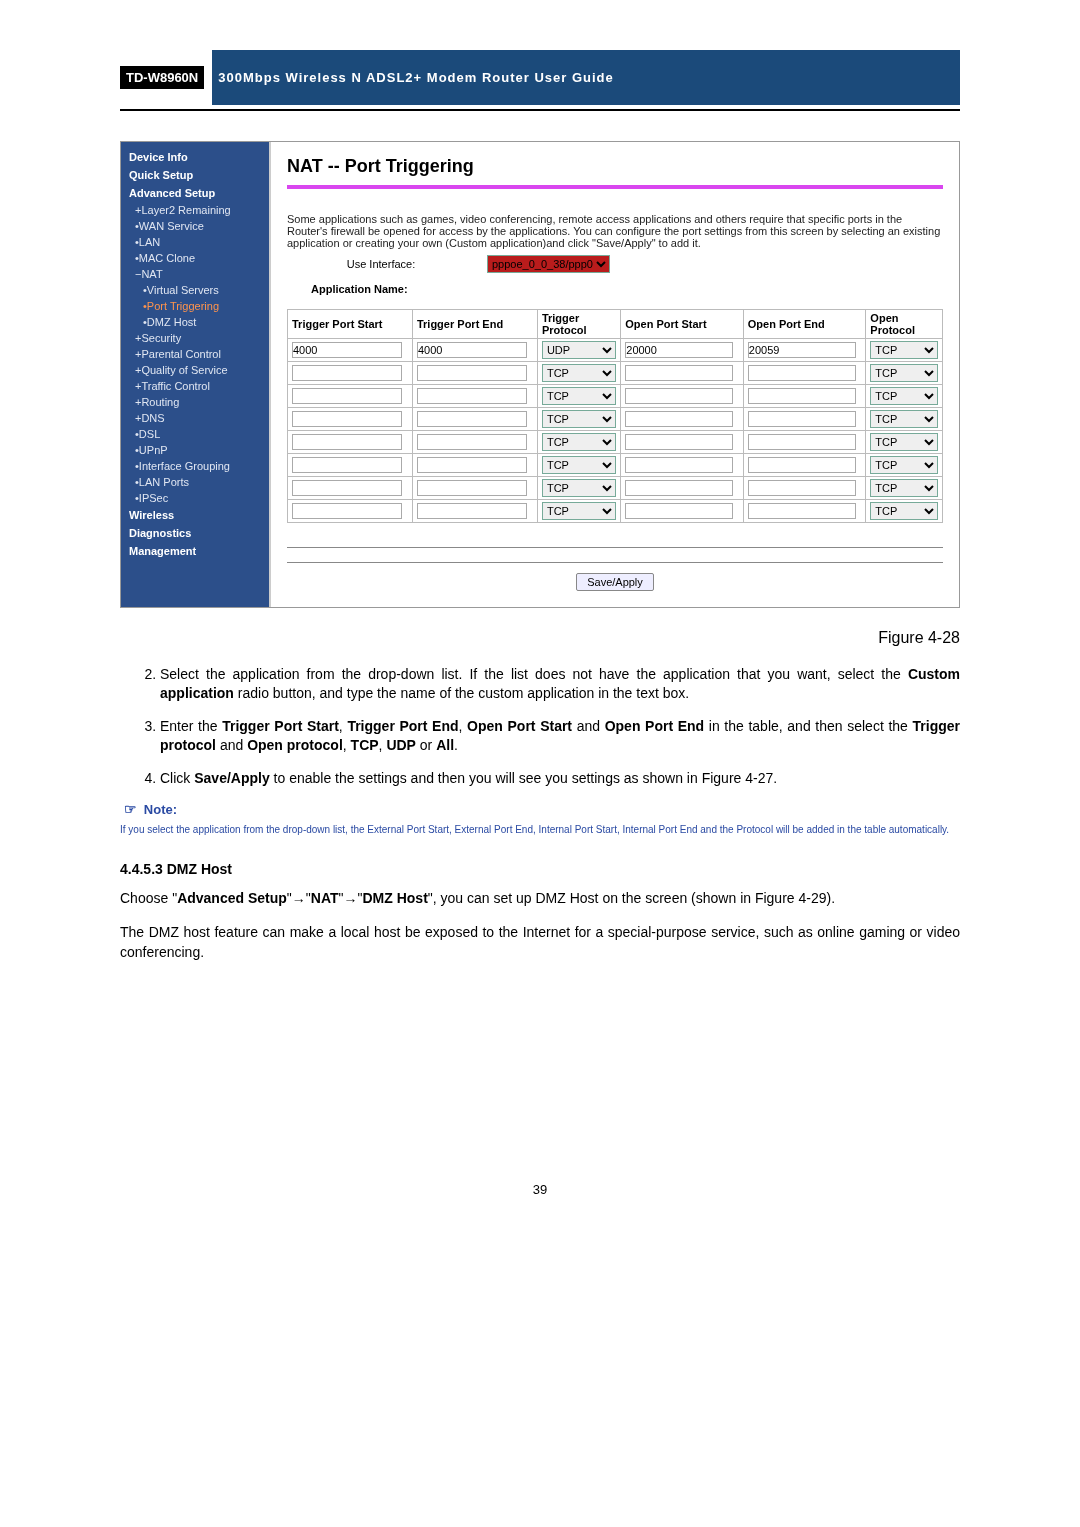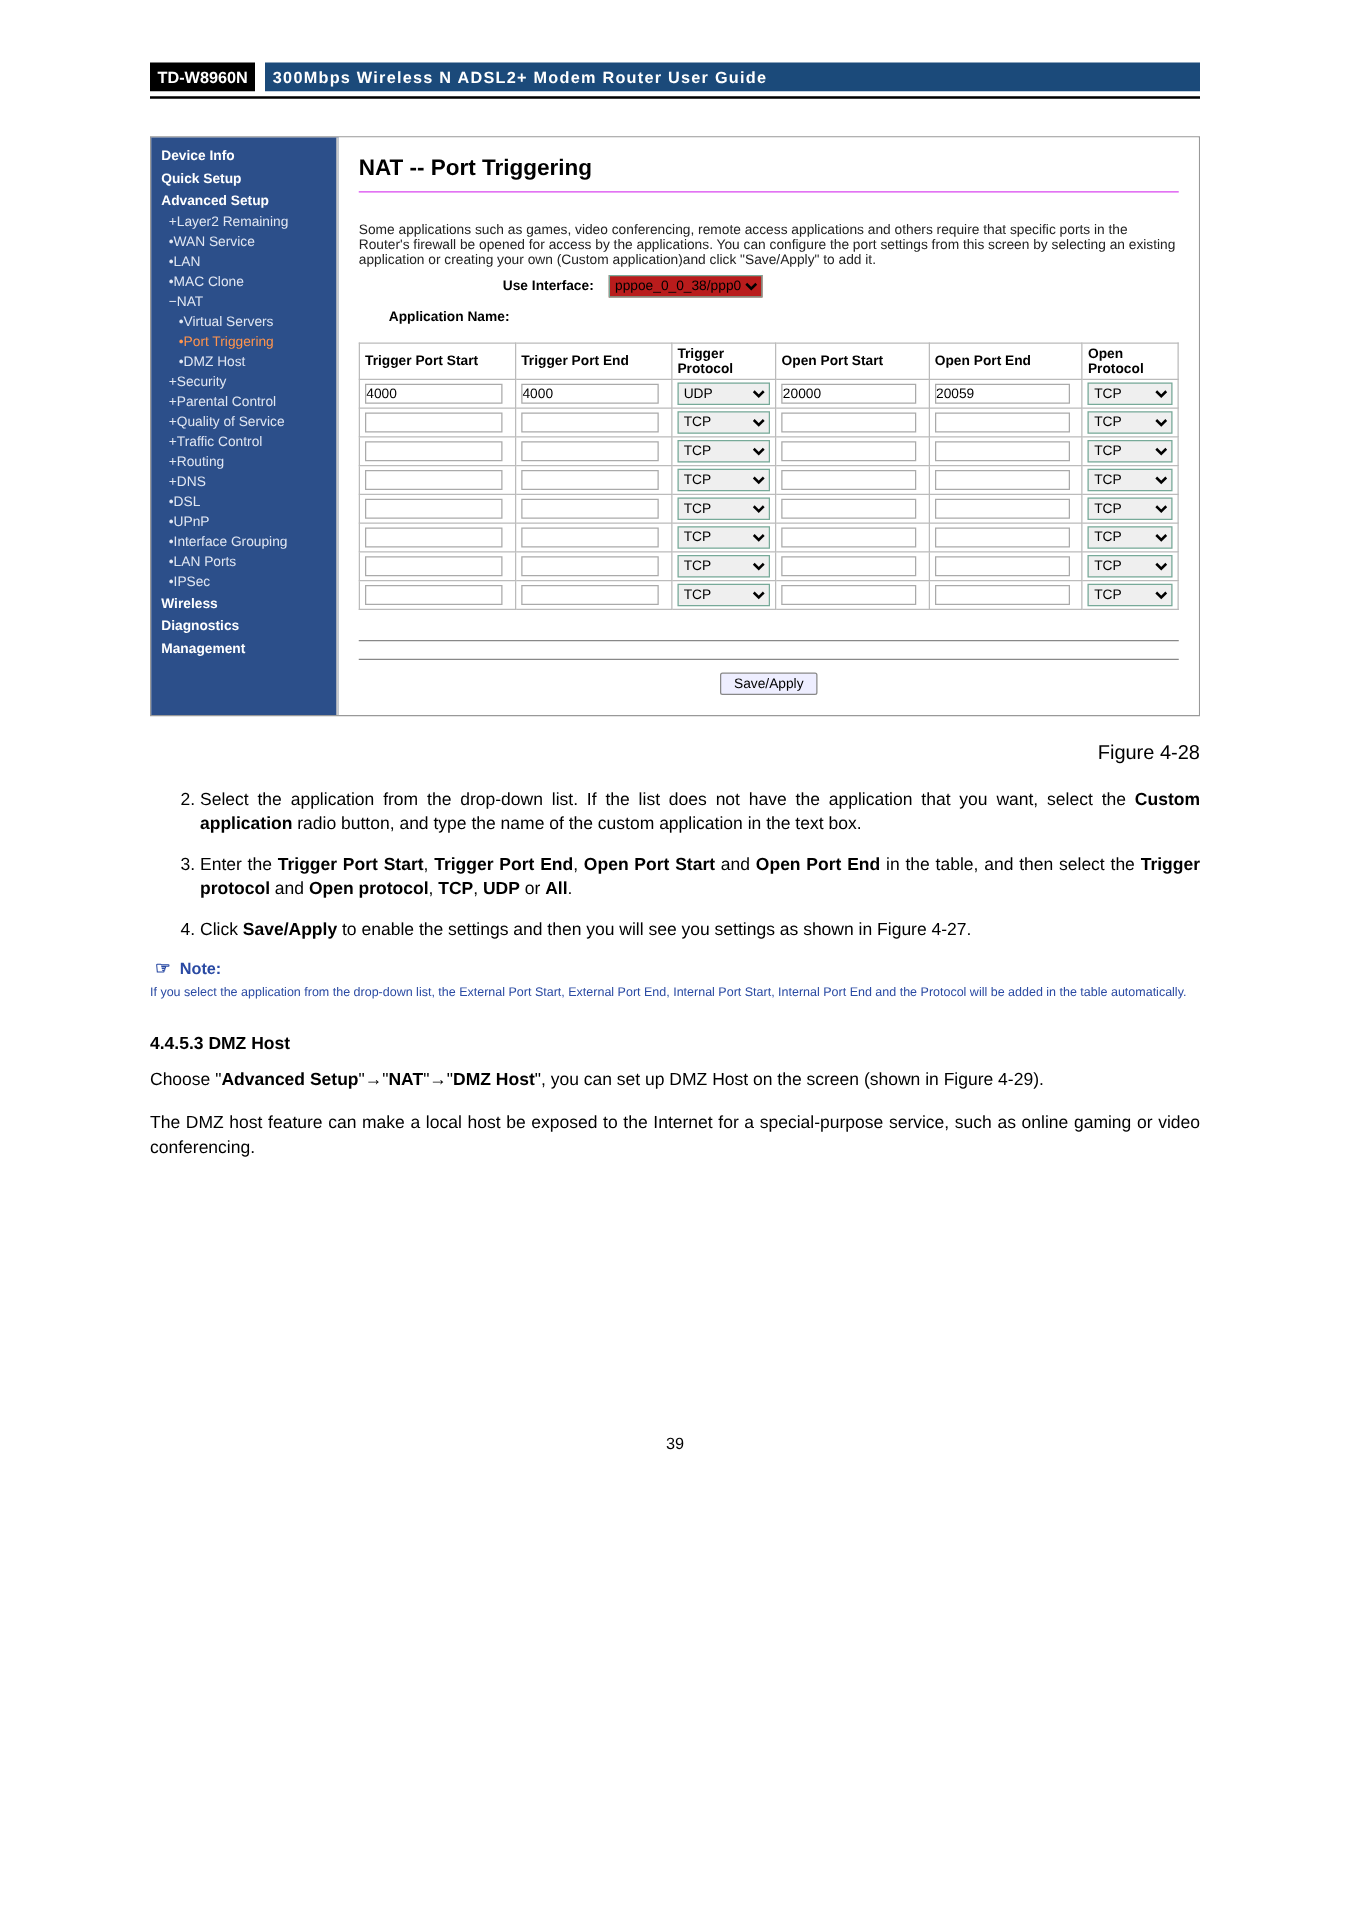--- a/index.html
+++ b/index.html
@@ -1,32 +1,32 @@
 <!DOCTYPE html>
 <html><head>
 <meta charset="utf-8">
 <style>
   * { box-sizing: border-box; margin: 0; padding: 0; }
   body { background: #fff; font-family: Arial, Helvetica, sans-serif; font-size: 13px; color: #000; }
   .page { width: 1080px; margin: 0 auto; padding: 50px 120px 40px 120px; }
   .header-bar { border-bottom: 2px solid #000; padding-bottom: 4px; margin-bottom: 30px; }
   .header-inner { display: flex; align-items: center; gap: 8px; }
   .model { background: #000; color: #fff; font-weight: bold; padding: 4px 6px; }
-  .title { background: #1b4a7a; color: #fff; font-weight: bold; padding: 4px 6px; flex: 1; letter-spacing: 1px; }
+  .title { background: #1b4a7a; color: #fff; font-weight: bold; padding: 20px 6px; flex: 1; letter-spacing: 1px; }
   .screenshot { border: 1px solid #999; display: flex; margin: 0 0 21px 0; }
   .sidebar { width: 150px; background: #2c4f8a; border-right: 2px solid #ccc; padding: 6px 8px; }
   .sidebar .sb-item { color: #fff; font-size: 11px; font-weight: bold; padding: 3px 0; cursor: pointer; }
   .sidebar .sb-sub { color: #e0e6f2; font-size: 11px; padding: 2px 0 2px 6px; cursor: pointer; }
   .sidebar .sb-active { color: #ff944d; }
   .content { flex: 1; padding: 14px 16px 16px 16px; background: #fff; position: relative; }
-  .content h2 { font-size: 18px; font-weight: bold; margin-bottom: 24px; border-bottom: 1px solid #d946ef; padding-bottom: 8px; }
+  .content h2 { font-size: 18px; font-weight: bold; margin-bottom: 24px; border-bottom: 4px solid #d946ef; padding-bottom: 8px; }
   .desc { font-size: 11px; color: #222; margin-bottom: 2px; }
   .content-bottom-rule { border-bottom: 1px solid #888; margin-top: 24px; }
   .form-row { display: flex; align-items: center; font-size: 11px; margin: 6px 0; }
-  .form-label { width: 200px; text-align: right; padding-right: 12px; font-weight: bold; }
+  .form-label { width: 200px; text-align: center; padding-right: 12px; font-weight: normal; }
   .app-name { font-size:11px; font-weight:bold; margin: 10px 0 6px 24px; }
   .radio-row { display: flex; align-items: center; margin: 4px 0 4px 40px; font-size: 11px; }
   .radio-row input { margin-right: 6px; }
   .radio-label { width: 150px; font-weight: bold; }
   select.small, input.small { font-size:11px; height:18px; border:1px solid #7a9; background:#b91c1c; }
   select.small { min-width: 110px; }
   input.small { width: 68px; }
   table.ports { width: 100%; border-collapse: collapse; font-size: 11px; margin-top: 14px; }
   table.ports th, table.ports td { border: 1px solid #bbb; padding: 2px 4px; text-align: left; font-weight: bold; }
   table.ports td input { width: 95%; border: 1px solid #aaa; font-size:11px; height:16px; }

